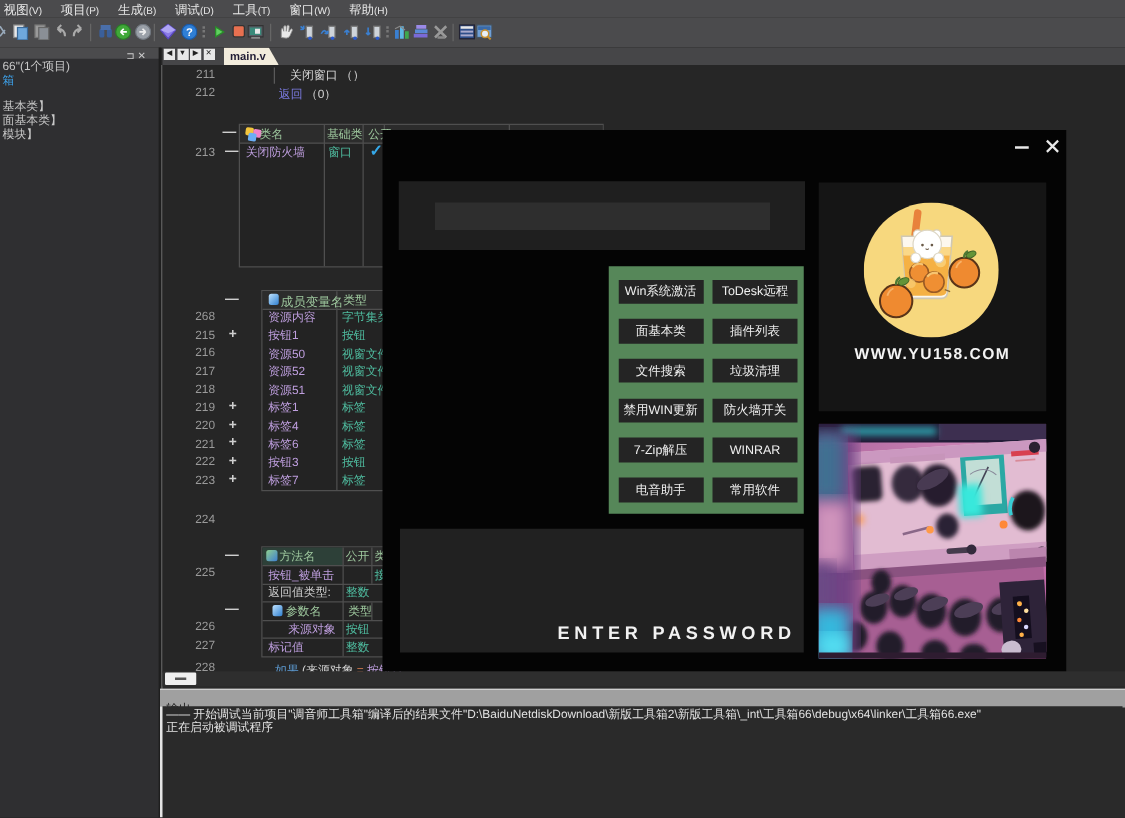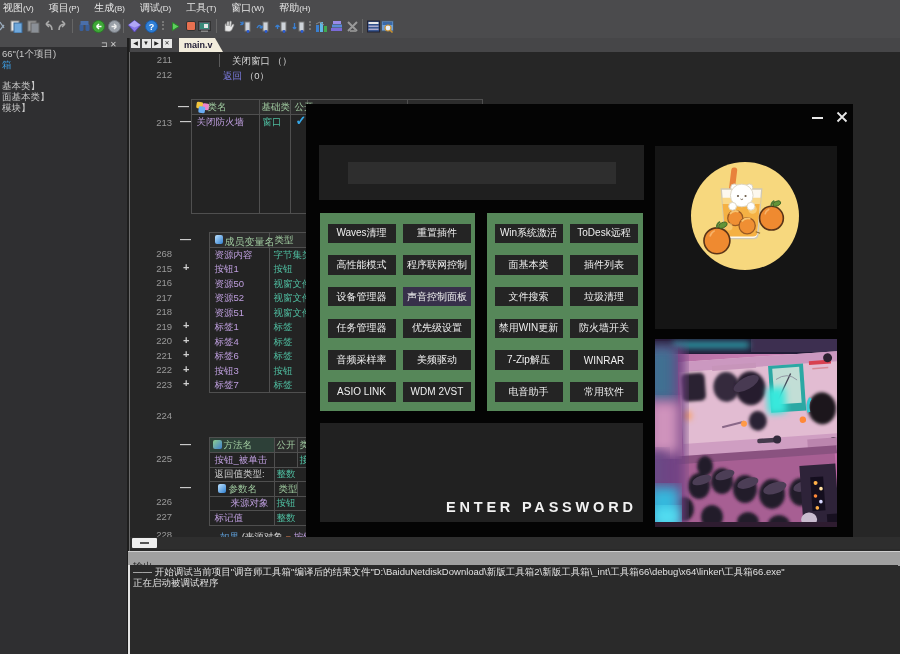--- a/index.html
+++ b/index.html
@@ -286,34 +286,20 @@
 <div class="a" id="overlay" style="left:306px;top:104px;width:547px;height:433px;background:#040404;">
 
   <div class="a" style="left:506px;top:12.5px;width:11px;height:2px;background:#e8e8e8;"></div>
   <svg class="a" style="left:530px;top:7px;" width="12" height="12" viewBox="0 0 12 12">
       <path d="M1.5 1.5 L10.5 10.5 M10.5 1.5 L1.5 10.5" stroke="#e8e8e8" stroke-width="1.8"></path>
     </svg>
 
   <div class="a" style="left:13px;top:41px;width:325px;height:55px;background:#1f1f1f;"></div>
   <div class="a" style="left:41.5px;top:57.5px;width:268.5px;height:22.5px;background:#2e2e2e;"></div>
 
-  <div class="a" style="left:14px;top:109px;width:155px;height:197.5px;background:#568759;" id="gpl">
-      <div class="btn" style="left: 7.5px; top: 10.5px; width: 68px; height: 19.5px;">Waves清理</div>
-      <div class="btn" style="left: 83px; top: 10.5px; width: 68px; height: 19.5px;">重置插件</div>
-      <div class="btn" style="left: 7.5px; top: 42.2px; width: 68px; height: 19.5px;">高性能模式</div>
-      <div class="btn" style="left: 83px; top: 42.2px; width: 68px; height: 19.5px;">程序联网控制</div>
-      <div class="btn" style="left: 7.5px; top: 73.9px; width: 68px; height: 19.5px;">设备管理器</div>
-      <div class="btn" style="left: 83px; top: 73.9px; width: 68px; height: 19.5px; background: rgb(55, 48, 74);">声音控制面板</div>
-      <div class="btn" style="left: 7.5px; top: 105.6px; width: 68px; height: 19.5px;">任务管理器</div>
-      <div class="btn" style="left: 83px; top: 105.6px; width: 68px; height: 19.5px;">优先级设置</div>
-      <div class="btn" style="left: 7.5px; top: 137.3px; width: 68px; height: 19.5px;">音频采样率</div>
-      <div class="btn" style="left: 83px; top: 137.3px; width: 68px; height: 19.5px;">美频驱动</div>
-      <div class="btn" style="left: 7.5px; top: 169px; width: 68px; height: 19.5px;">ASIO LINK</div>
-      <div class="btn" style="left: 83px; top: 169px; width: 68px; height: 19.5px;">WDM 2VST</div>
-    </div>
 
   <div class="a" style="left:181px;top:109px;width:156px;height:197.5px;background:#568759;" id="gpr">
       <div class="btn" style="left: 7.5px; top: 10.5px; width: 68px; height: 19.5px;">Win系统激活</div>
       <div class="btn" style="left: 83px; top: 10.5px; width: 68px; height: 19.5px;">ToDesk远程</div>
       <div class="btn" style="left: 7.5px; top: 42.2px; width: 68px; height: 19.5px;">面基本类</div>
       <div class="btn" style="left: 83px; top: 42.2px; width: 68px; height: 19.5px;">插件列表</div>
       <div class="btn" style="left: 7.5px; top: 73.9px; width: 68px; height: 19.5px;">文件搜索</div>
       <div class="btn" style="left: 83px; top: 73.9px; width: 68px; height: 19.5px;">垃圾清理</div>
       <div class="btn" style="left: 7.5px; top: 105.6px; width: 68px; height: 19.5px;">禁用WIN更新</div>
       <div class="btn" style="left: 83px; top: 105.6px; width: 68px; height: 19.5px;">防火墙开关</div>
@@ -356,20 +342,21 @@
         <path d="M17.5 69 a8.5 8.5 0 0 1 4.5 -5.5" stroke="#f7b268" stroke-width="1.4" fill="none"></path>
       </g>
       <g>
         <circle cx="74.5" cy="52" r="11" fill="#ef8a30" stroke="#5a3418" stroke-width="1.5"></circle>
         <path d="M74.5 41 q-0.5 -3 2.8 -5" stroke="#4f7a34" stroke-width="1.8" fill="none"></path>
         <ellipse cx="79.5" cy="38.5" rx="3.8" ry="2.2" fill="#639438" stroke="#3f6626" stroke-width="0.8" transform="rotate(-24 79.5 38.5)"></ellipse>
         <path d="M68.5 48.5 a8 8 0 0 1 4 -5" stroke="#f7b268" stroke-width="1.4" fill="none"></path>
       </g>
       <path d="M60 64.5 l4 1.5" stroke="#8a6a3a" stroke-width="1"></path>
     </svg>
+    <div class="a" style="left:0;top:130px;width:182px;text-align:center;color:#f4f4f4;font-size:12.5px;font-weight:bold;letter-spacing:1.2px;">WWW.YU158.COM</div>
   </div>
 
   <svg class="a" style="left:349px;top:234.5px;filter:blur(0.5px);" width="182" height="188" viewBox="0 0 182 188" id="photo">
     <defs>
       <linearGradient id="pg1" x1="0" y1="0" x2="1" y2="1">
         <stop offset="0" stop-color="#ab629b"></stop>
           <stop offset="0.5" stop-color="#d891c0"></stop>
           <stop offset="1" stop-color="#b5569b"></stop>
       </linearGradient>
       <filter id="bl1" x="-50%" y="-50%" width="200%" height="200%">

